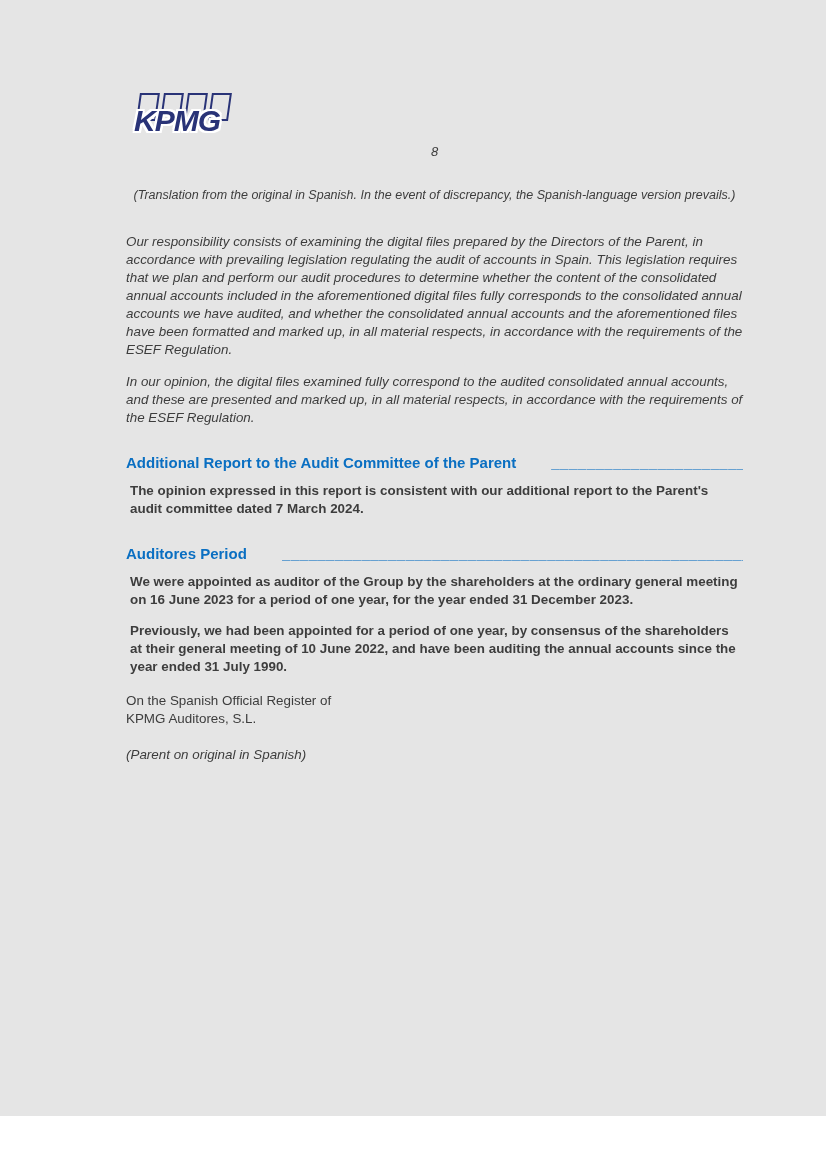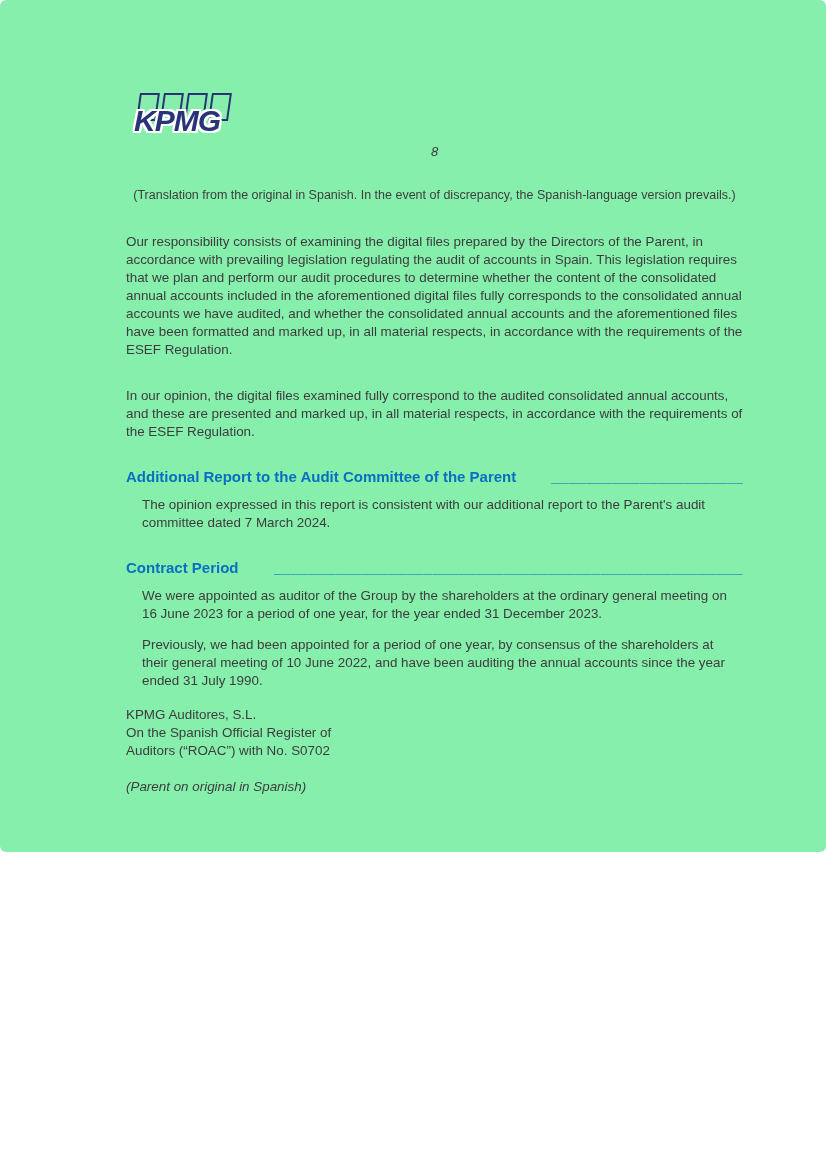--- a/index.html
+++ b/index.html
@@ -3,26 +3,25 @@
 <meta charset="utf-8">
 <style>
   html, body {
     margin: 0;
     padding: 0;
     background: #ffffff;
   }
   .page {
     position: relative;
     width: 826px;
-    height: 852px;
-    background: #86efac;
+    height: 1116px;
+    background: #e5e5e5;
     font-family: "Liberation Sans", sans-serif;
     color: #3d3d3d;
     overflow: hidden;
-    border-radius: 6px;
   }
 
   
   .logo {
     position: absolute;
     left: 136px;
     top: 93px;
     width: 110px;
   }
   .logo-squares {
@@ -63,32 +62,35 @@
     line-height: 18px;
   }
   .page-number {
     text-align: center;
     font-style: italic;
     font-size: 13px;
     margin: 0;
   }
   .translation-note {
     text-align: center;
+    font-style: italic;
     font-size: 12.5px;
     margin: 25px 0 0 0;
     white-space: nowrap;
   }
   p.body-par {
     margin: 29px 0 13px 0;
+    font-style: italic;
   }
   p.body-par + p.body-par {
-    margin-top: 28px;
+    margin-top: 14px;
   }
   p.par {
-    margin: 0 0 13px 16px;
+    margin: 0 0 13px 4px;
+    font-weight: bold;
   }
   .section-heading {
     display: flex;
     align-items: center;
     margin: 26px 0 9px 0;
     font-size: 15px;
     font-weight: bold;
     color: #0a6fc2;
     line-height: 20px;
     gap: 24px;
@@ -144,32 +146,31 @@
     <p class="body-par">In our opinion, the digital files examined fully correspond to the audited consolidated annual accounts, and these are presented and marked up, in all material respects, in accordance with the requirements of the ESEF Regulation.</p>
 
     <h2 class="section-heading">
       <span class="heading-text">Additional Report to the Audit Committee of the Parent</span>
       <span class="heading-rule">___________________________</span>
     </h2>
 
     <p class="par">The opinion expressed in this report is consistent with our additional report to the Parent's audit committee dated 7 March 2024.</p>
 
     <h2 class="section-heading">
-      <span class="heading-text">Contract Period</span>
+      <span class="heading-text">Auditores Period</span>
       <span class="heading-rule">_______________________________________________________________________</span>
     </h2>
 
     <p class="par">We were appointed as auditor of the Group by the shareholders at the ordinary general meeting on 16 June 2023 for a period of one year, for the year ended 31 December 2023.</p>
 
     <p class="par">Previously, we had been appointed for a period of one year, by consensus of the shareholders at their general meeting of 10 June 2022, and have been auditing the annual accounts since the year ended 31 July 1990.</p>
 
     <div class="sig-block">
+      <p class="sig-line">On the Spanish Official Register of</p>
       <p class="sig-line">KPMG Auditores, S.L.</p>
-      <p class="sig-line">On the Spanish Official Register of</p>
-      <p class="sig-line">Auditors (“ROAC”) with No. S0702</p>
     </div>
 
     <p class="signed-note">(Parent on original in Spanish)</p>
 
 
 
   </div>
 </div>
 
 </body></html>

